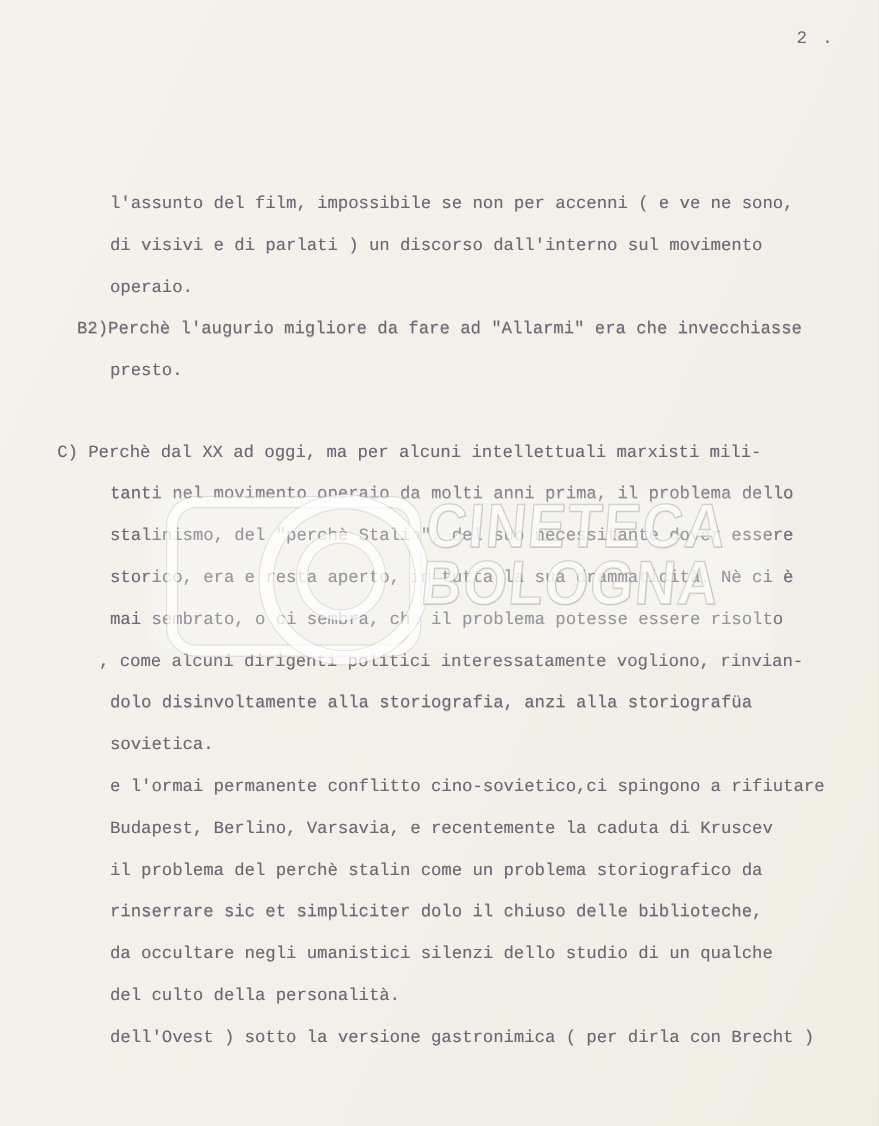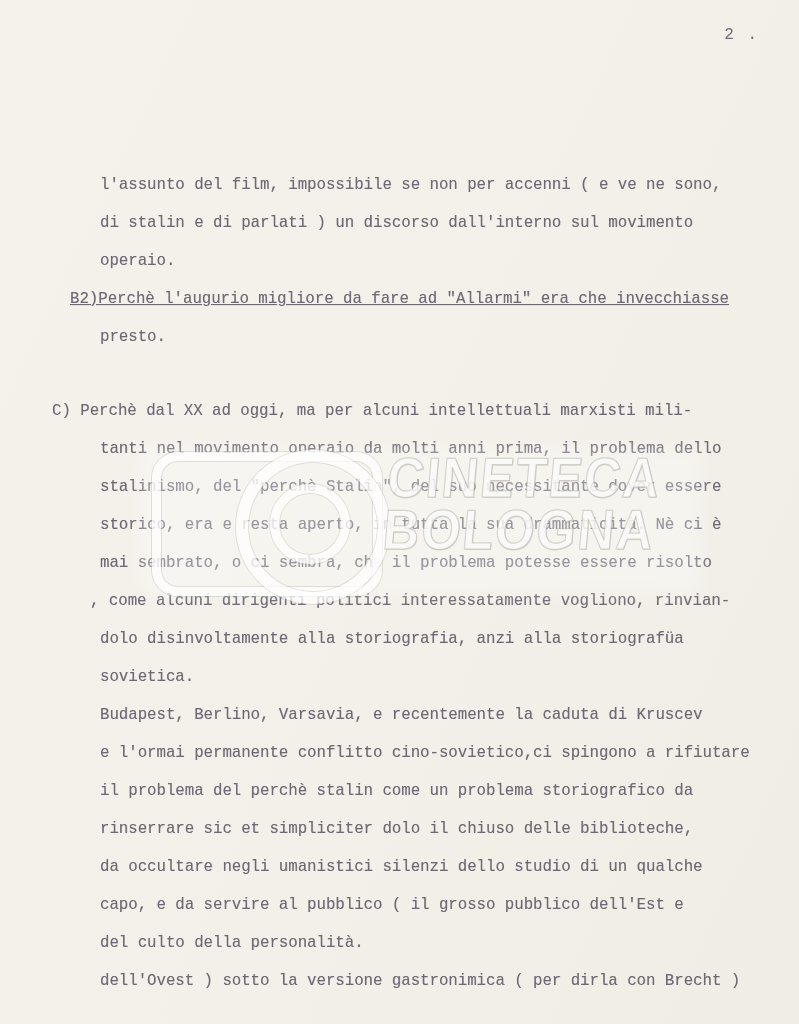--- a/index.html
+++ b/index.html
@@ -21,21 +21,21 @@
   .line {
     box-sizing:border-box;
     height:38px; line-height:38px;
     padding-left:88px;
     font-size:15.7px;
     white-space:pre;
     color:#6e6875;
     text-shadow:0.3px 0.3px 0 rgba(95,88,105,0.35);
     margin-left:12px;
   }
-  .line.b2    { padding-left:58px;text-decoration:underline; }
+  .line.b2    { padding-left:58px; }
   .line.c     { padding-left:40px; }
   .line.comma { padding-left:78px; }
   .line.gap-before { margin-top:36px; }
 
   
   .watermark { position:absolute; left:138px; top:438px; width:565px; height:165px; pointer-events:none; }
   .wm-haze {
     position:absolute; left:0; top:8px; right:0; bottom:8px;
     background:rgba(255,255,255,0.30);
     border-radius:14px;
@@ -76,38 +76,37 @@
 </style>
 </head>
 <body>
 
 <div class="page">
 
   <div class="page-number">2 .</div>
 
   <div class="text-block">
     <div class="line">l'assunto del film, impossibile se non per accenni ( e ve ne sono,</div>
-    <div class="line">di stalin e di parlati ) un discorso dall'interno sul movimento</div>
+    <div class="line">di visivi e di parlati ) un discorso dall'interno sul movimento</div>
     <div class="line">operaio.</div>
     <div class="line b2">B2)Perchè l'augurio migliore da fare ad "Allarmi" era che invecchiasse</div>
     <div class="line">presto.</div>
     <div class="line c gap-before">C) Perchè dal XX ad oggi, ma per alcuni intellettuali marxisti mili-</div>
     <div class="line">tanti nel movimento operaio da molti anni prima, il problema dello</div>
     <div class="line">stalinismo, del "perchè Stalin", del suo necessitante dover essere</div>
     <div class="line">storico, era e resta aperto, in tutta la sua drammaticità. Nè ci è</div>
     <div class="line">mai sembrato, o ci sembra, che il problema potesse essere risolto</div>
     <div class="line comma">, come alcuni dirigenti politici interessatamente vogliono, rinvian-</div>
     <div class="line">dolo disinvoltamente alla storiografia, anzi alla storiografüa</div>
     <div class="line">sovietica.</div>
+    <div class="line">e l'ormai permanente conflitto cino-sovietico,ci spingono a rifiutare</div>
     <div class="line">Budapest, Berlino, Varsavia, e recentemente la caduta di Kruscev</div>
-    <div class="line">e l'ormai permanente conflitto cino-sovietico,ci spingono a rifiutare</div>
     <div class="line">il problema del perchè stalin come un problema storiografico da</div>
     <div class="line">rinserrare sic et simpliciter dolo il chiuso delle biblioteche,</div>
     <div class="line">da occultare negli umanistici silenzi dello studio di un qualche</div>
-    <div class="line">capo, e da servire al pubblico ( il grosso pubblico dell'Est e</div>
     <div class="line">del culto della personalità.</div>
     <div class="line">dell'Ovest ) sotto la versione gastronimica ( per dirla con Brecht )</div>
   </div>
 
   <div class="watermark">
     <div class="wm-haze"></div>
     <div class="wm-frame"></div>
     <div class="wm-ring-outer"></div>
     <div class="wm-ring-inner"></div>
     <div class="wm-text">

